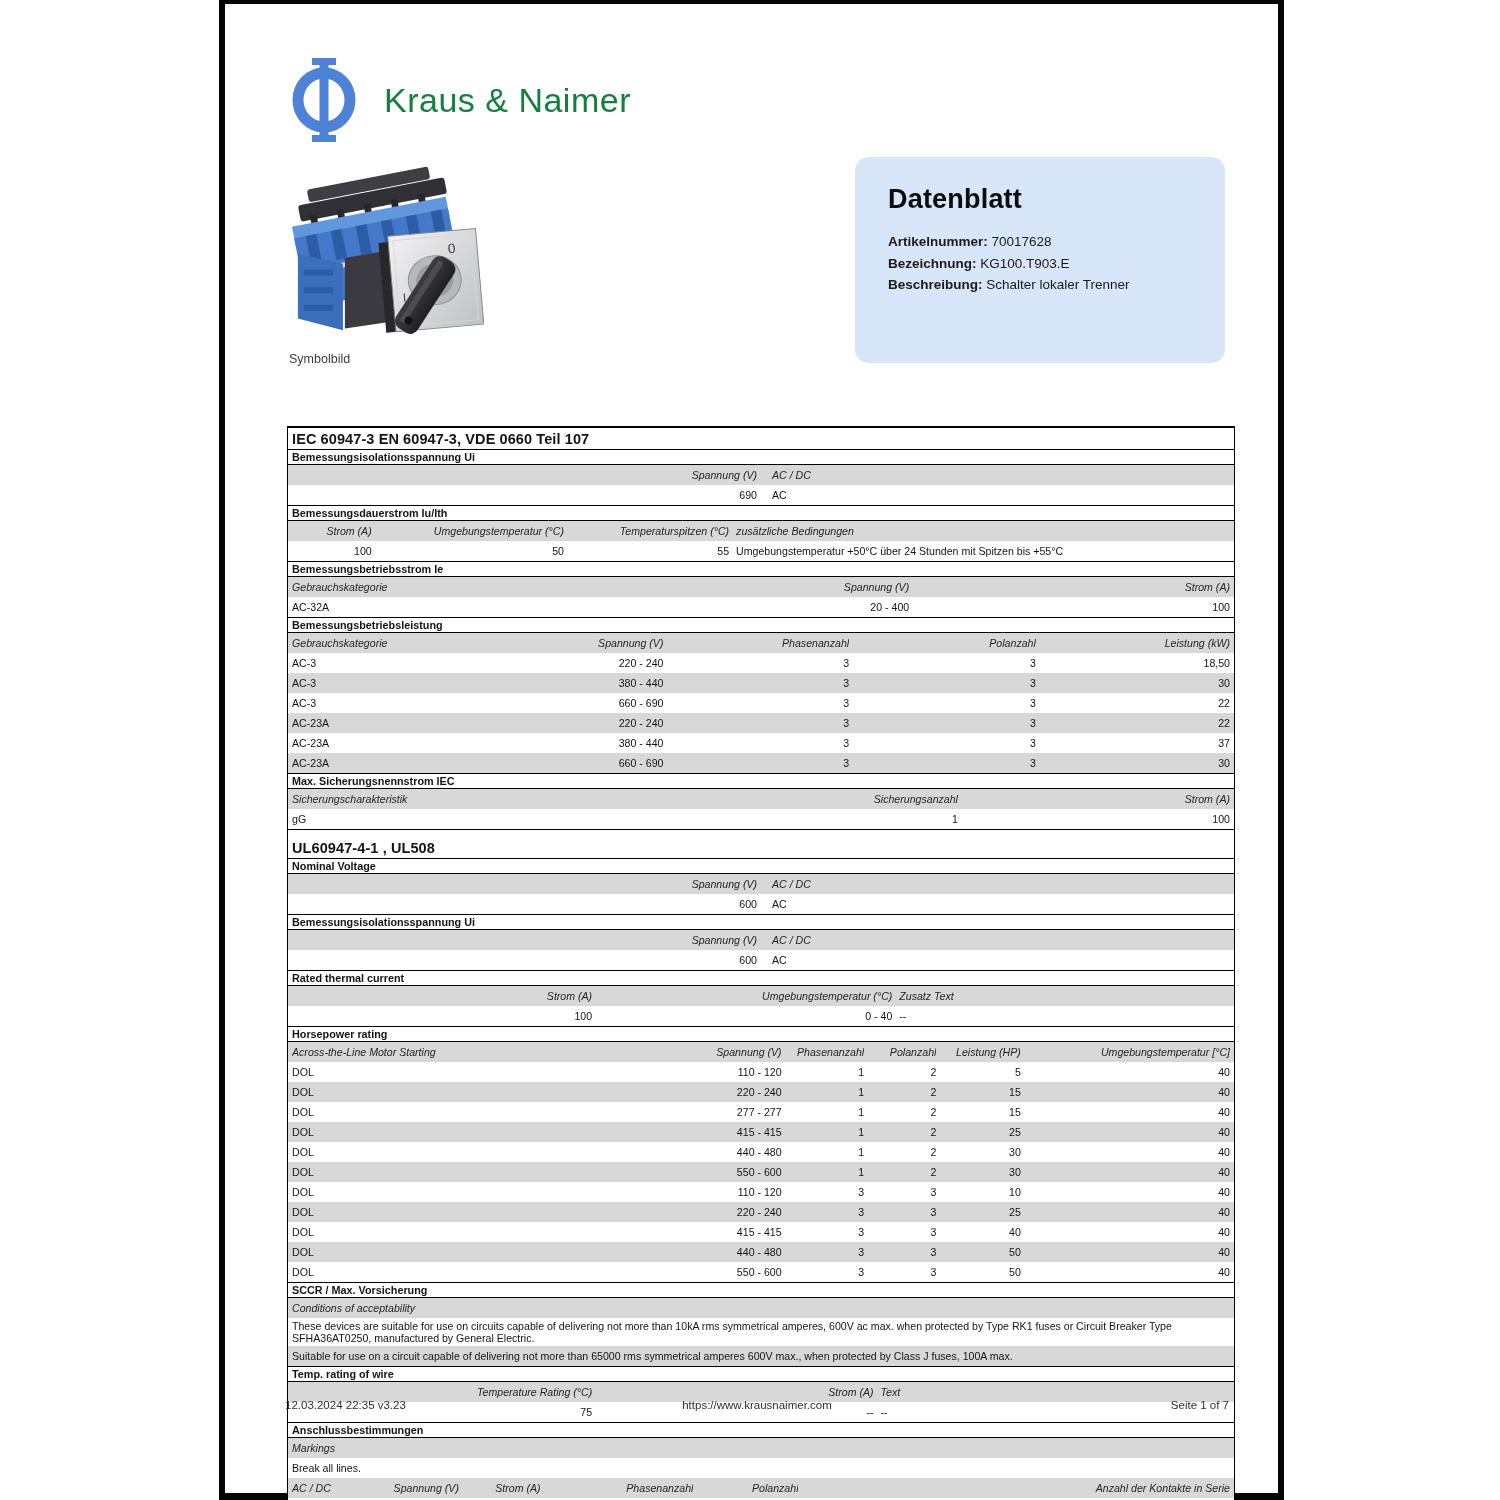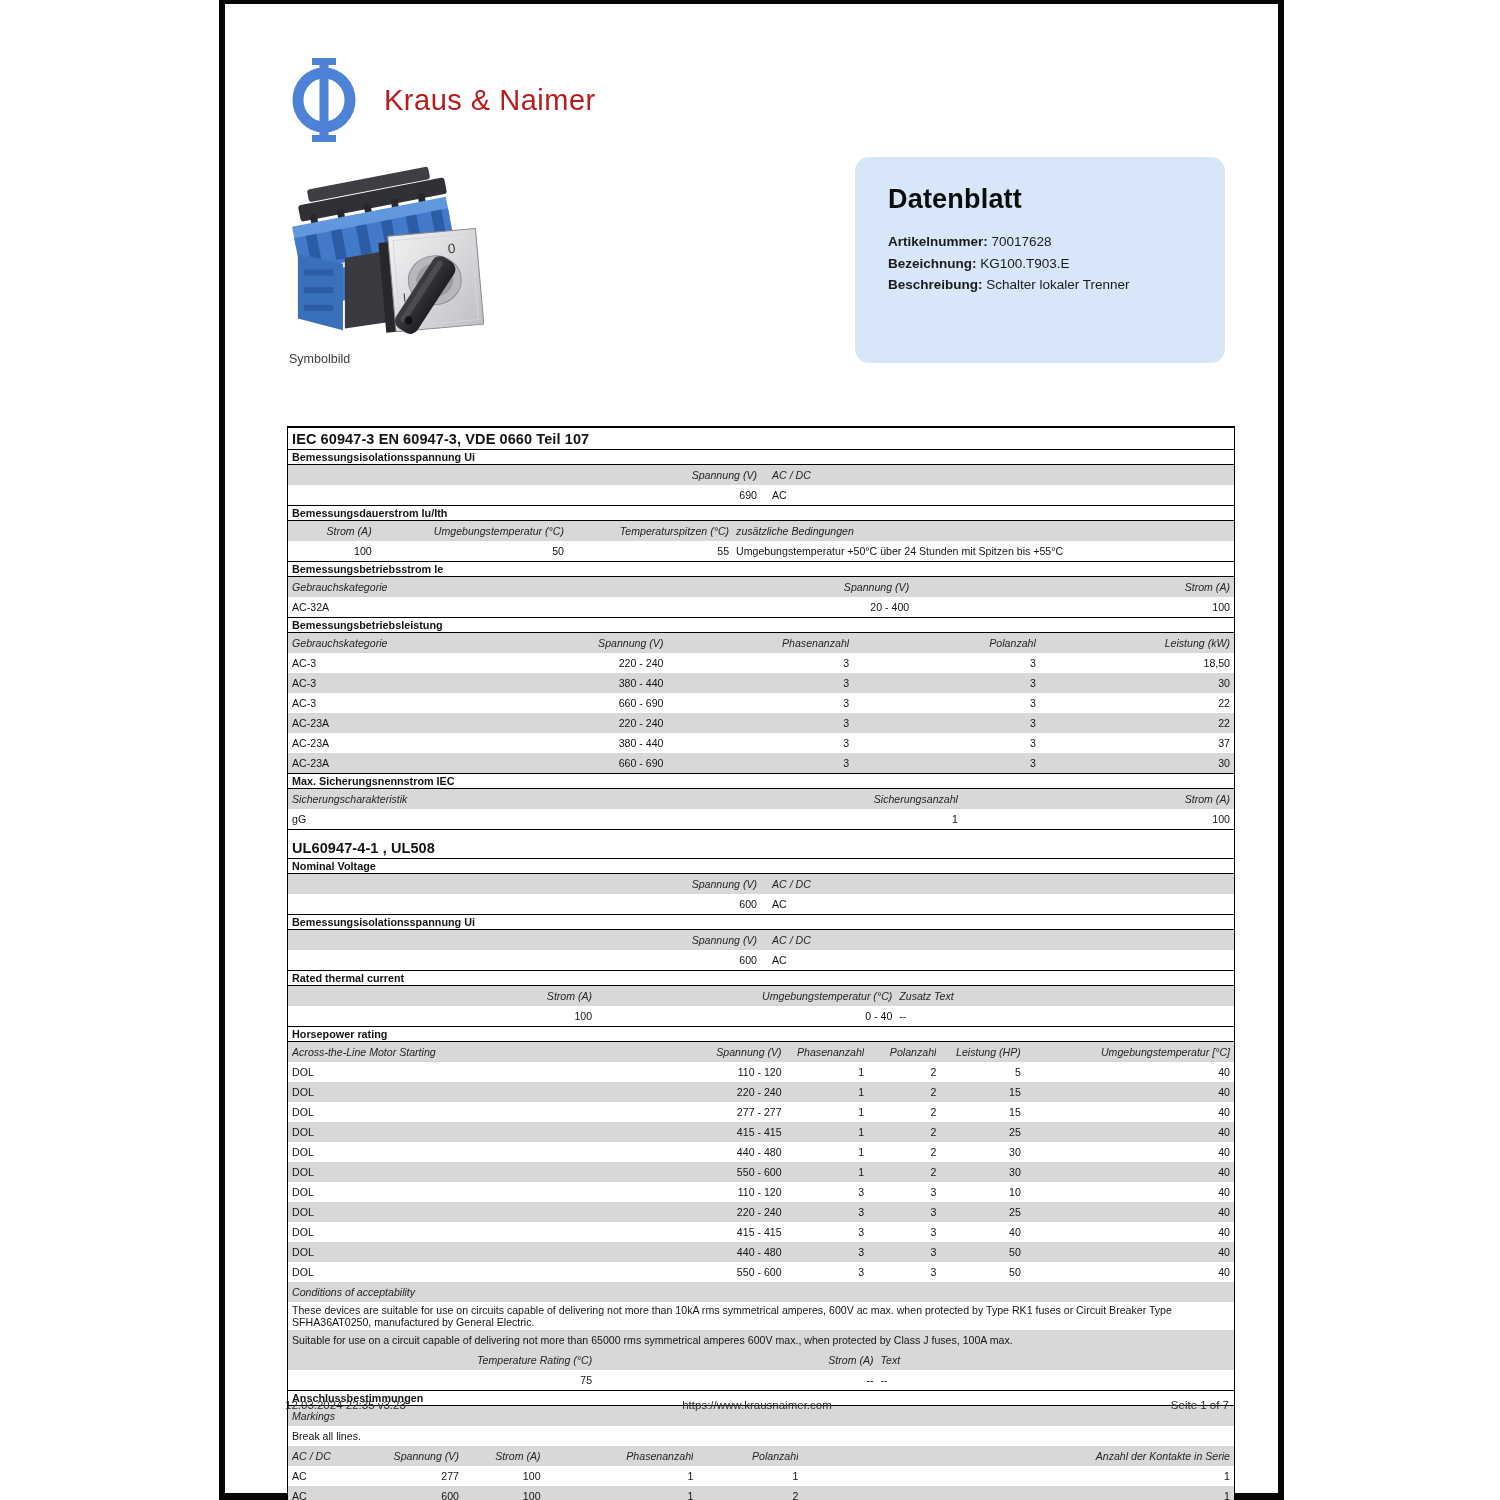--- a/index.html
+++ b/index.html
@@ -9,21 +9,21 @@
     -webkit-font-smoothing:antialiased;
   }
   .page-frame{
     position:absolute;left:219px;top:0;width:1065px;height:1500px;
     box-sizing:border-box;background:#ffffff;
     border:6px solid #060606;border-top-width:4px;border-bottom-width:7px;
   }
   
   .logo{position:absolute;left:288px;top:58px;display:flex;align-items:center;}
   .logo svg{display:block;}
-  .brand{font-size:29px;color:#b91c1c;letter-spacing:0.5px;margin-left:24px;}
+  .brand{font-size:34px;color:#15803d;letter-spacing:0.5px;margin-left:24px;}
   
   .product-photo{position:absolute;left:288px;top:160px;width:196px;height:186px;}
   .caption{position:absolute;left:289px;top:352px;font-size:12.5px;color:#3c3c3c;}
   
   .info-box{
     position:absolute;left:855px;top:157px;width:370px;height:206px;
     background:#d7e6f9;border-radius:14px;box-sizing:border-box;
     padding:27px 28px 0 33px;
   }
   .info-box h1{margin:0;font-size:27px;font-weight:700;color:#0c0c0c;letter-spacing:0.2px;}
@@ -381,29 +381,31 @@
       <span class="c ar">40</span>
     </div>
     <div class="trow" style="grid-template-columns: 44% 8.2% 8.8% 7.7% 9% 1fr;">
       <span class="c al">DOL</span>
       <span class="c ar">550 - 600</span>
       <span class="c ar">3</span>
       <span class="c ar">3</span>
       <span class="c ar">50</span>
       <span class="c ar">40</span>
     </div>
+    <div class="trow section">SCCR / Max. Vorsicherung</div>
     <div class="trow cols" style="grid-template-columns: 1fr;">
       <span class="c al">Conditions of acceptability</span>
     </div>
     <div class="trow tall" style="grid-template-columns: 1fr;">
       <span class="c al">These devices are suitable for use on circuits capable of delivering not more than 10kA rms symmetrical amperes, 600V ac max. when protected by Type RK1 fuses or Circuit Breaker Type SFHA36AT0250, manufactured by General Electric.</span>
     </div>
     <div class="trow gray" style="grid-template-columns: 1fr;">
       <span class="c al">Suitable for use on a circuit capable of delivering not more than 65000 rms symmetrical amperes 600V max., when protected by Class J fuses, 100A max.</span>
     </div>
+    <div class="trow section">Temp. rating of wire</div>
     <div class="trow cols" style="grid-template-columns: 32% 30% 1fr;">
       <span class="c ar">Temperature Rating (°C)</span>
       <span class="c ar">Strom (A)</span>
       <span class="c al pad">Text</span>
     </div>
     <div class="trow" style="grid-template-columns: 32% 30% 1fr;">
       <span class="c ar">75</span>
       <span class="c ar">--</span>
       <span class="c al pad">--</span>
     </div>

